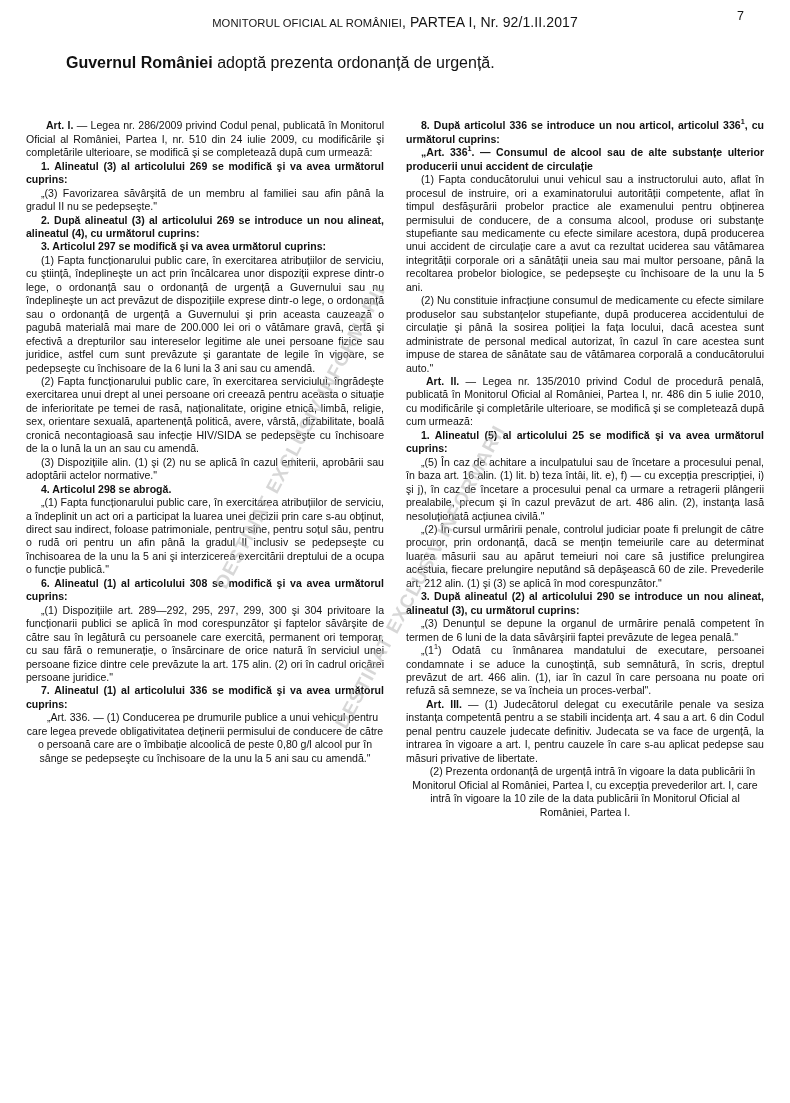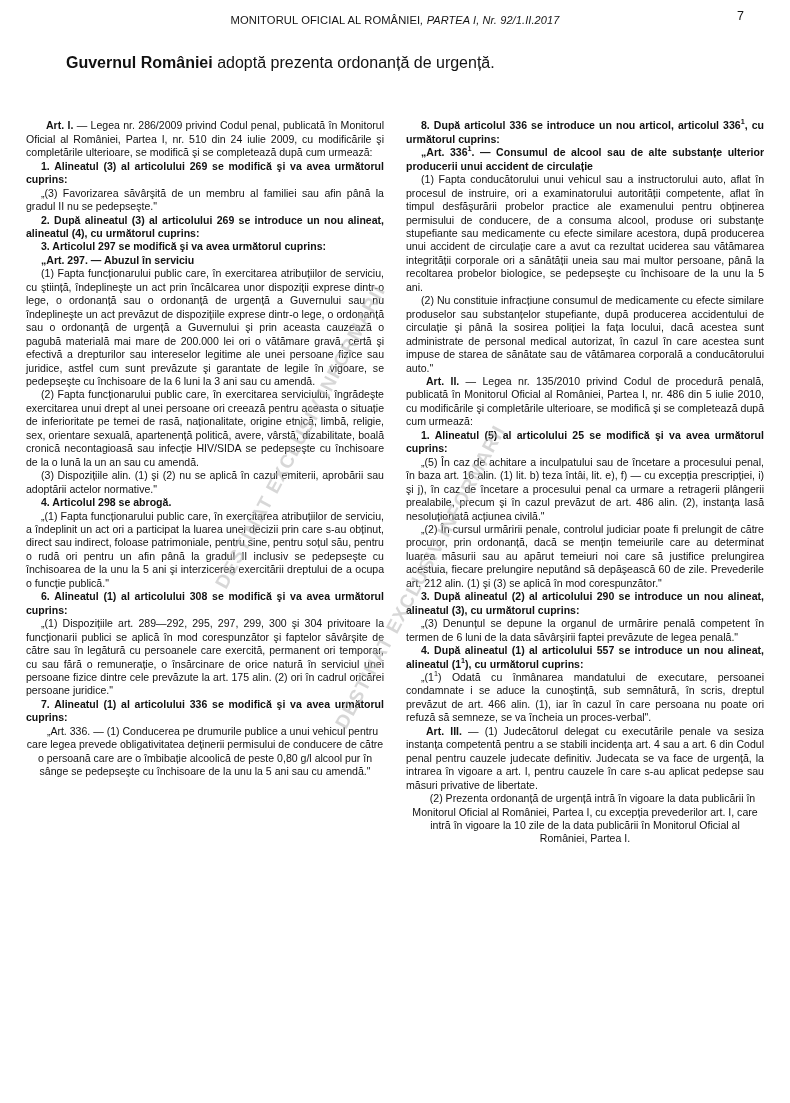--- a/index.html
+++ b/index.html
@@ -33,22 +33,21 @@
     left: 0;
     right: 0;
     top: 14px;
     text-align: center;
     font-size: 11.2px;
     letter-spacing: 0.1px;
     white-space: nowrap;
     color: #141414;
   }
   .header-title .small {
-    font-size: 11px;
-    font-style: italic;
+    font-size: 14px;
   }
   .page-number {
     position: absolute;
     right: 24px;
     top: 9px;
     font-size: 12.5px;
     color: #141414;
   }
 
   
@@ -132,21 +131,20 @@
   <div class="intro"><b>Guvernul României</b><span> adoptă prezenta ordonanță de urgență.</span></div>
 
   <div class="columns">
 
     <div class="col" id="left-col">
         <p class="t ind-lg"><b>Art. I.</b><span> — Legea nr. 286/2009 privind Codul penal, publicată în Monitorul Oficial al României, Partea I, nr. 510 din 24 iulie 2009, cu modificările şi completările ulterioare, se modifică şi se completează după cum urmează:</span></p>
         <p class="t"><b>1. Alineatul (3) al articolului 269 se modifică şi va avea următorul cuprins:</b></p>
         <p class="t"><span>„(3) Favorizarea săvârşită de un membru al familiei sau afin până la gradul II nu se pedepseşte."</span></p>
         <p class="t"><b>2. După alineatul (3) al articolului 269 se introduce un nou alineat, alineatul (4), cu următorul cuprins:</b></p>
         <p class="t"><b>3. Articolul 297 se modifică şi va avea următorul cuprins:</b></p>
-        <p class="t"><b>„Art. 297. — Abuzul în serviciu</b></p>
         <p class="t"><span>(1) Fapta funcționarului public care, în exercitarea atribuțiilor de serviciu, cu ştiință, îndeplineşte un act prin încălcarea unor dispoziții exprese dintr-o lege, o ordonanță sau o ordonanță de urgență a Guvernului sau nu îndeplineşte un act prevăzut de dispozițiile exprese dintr-o lege, o ordonanță sau o ordonanță de urgență a Guvernului şi prin aceasta cauzează o pagubă materială mai mare de 200.000 lei ori o vătămare gravă, certă şi efectivă a drepturilor sau intereselor legitime ale unei persoane fizice sau juridice, astfel cum sunt prevăzute şi garantate de legile în vigoare, se pedepseşte cu închisoare de la 6 luni la 3 ani sau cu amendă.</span></p>
         <p class="t"><span>(2) Fapta funcționarului public care, în exercitarea serviciului, îngrădeşte exercitarea unui drept al unei persoane ori creează pentru aceasta o situație de inferioritate pe temei de rasă, naționalitate, origine etnică, limbă, religie, sex, orientare sexuală, apartenență politică, avere, vârstă, dizabilitate, boală cronică necontagioasă sau infecție HIV/SIDA se pedepseşte cu închisoare de la o lună la un an sau cu amendă.</span></p>
         <p class="t"><span>(3) Dispozițiile alin. (1) şi (2) nu se aplică în cazul emiterii, aprobării sau adoptării actelor normative."</span></p>
         <p class="t"><b>4. Articolul 298 se abrogă.</b></p>
         <p class="t"><span>„(1) Fapta funcționarului public care, în exercitarea atribuțiilor de serviciu, a îndeplinit un act ori a participat la luarea unei decizii prin care s-au obținut, direct sau indirect, foloase patrimoniale, pentru sine, pentru soțul său, pentru o rudă ori pentru un afin până la gradul II inclusiv se pedepseşte cu închisoarea de la unu la 5 ani şi interzicerea exercitării dreptului de a ocupa o funcție publică."</span></p>
         <p class="t"><b>6. Alineatul (1) al articolului 308 se modifică şi va avea următorul cuprins:</b></p>
         <p class="t"><span>„(1) Dispozițiile art. 289—292, 295, 297, 299, 300 şi 304 privitoare la funcționarii publici se aplică în mod corespunzător şi faptelor săvârşite de către sau în legătură cu persoanele care exercită, permanent ori temporar, cu sau fără o remunerație, o însărcinare de orice natură în serviciul unei persoane fizice dintre cele prevăzute la art. 175 alin. (2) ori în cadrul oricărei persoane juridice."</span></p>
         <p class="t"><b>7. Alineatul (1) al articolului 336 se modifică şi va avea următorul cuprins:</b></p>
         <p class="t last"><span>„Art. 336. — (1) Conducerea pe drumurile publice a unui vehicul pentru care legea prevede obligativitatea deținerii permisului de conducere de către o persoană care are o îmbibație alcoolică de peste 0,80 g/l alcool pur în sânge se pedepseşte cu închisoare de la unu la 5 ani sau cu amendă."</span></p>
       </div>
@@ -155,20 +153,19 @@
         <p class="t"><b>8. După articolul 336 se introduce un nou articol, articolul 336</b><sup style="font-weight: bold;">1</sup><b>, cu următorul cuprins:</b></p>
         <p class="t"><b>„Art. 336</b><sup style="font-weight: bold;">1</sup><b>. — Consumul de alcool sau de alte substanțe ulterior producerii unui accident de circulație</b></p>
         <p class="t"><span>(1) Fapta conducătorului unui vehicul sau a instructorului auto, aflat în procesul de instruire, ori a examinatorului autorității competente, aflat în timpul desfăşurării probelor practice ale examenului pentru obținerea permisului de conducere, de a consuma alcool, produse ori substanțe stupefiante sau medicamente cu efecte similare acestora, după producerea unui accident de circulație care a avut ca rezultat uciderea sau vătămarea integrității corporale ori a sănătății uneia sau mai multor persoane, până la recoltarea probelor biologice, se pedepseşte cu închisoare de la unu la 5 ani.</span></p>
         <p class="t"><span>(2) Nu constituie infracțiune consumul de medicamente cu efecte similare produselor sau substanțelor stupefiante, după producerea accidentului de circulație şi până la sosirea poliției la fața locului, dacă acestea sunt administrate de personal medical autorizat, în cazul în care acestea sunt impuse de starea de sănătate sau de vătămarea corporală a conducătorului auto."</span></p>
         <p class="t ind-lg"><b>Art. II.</b><span> — Legea nr. 135/2010 privind Codul de procedură penală, publicată în Monitorul Oficial al României, Partea I, nr. 486 din 5 iulie 2010, cu modificările şi completările ulterioare, se modifică şi se completează după cum urmează:</span></p>
         <p class="t"><b>1. Alineatul (5) al articolului 25 se modifică şi va avea următorul cuprins:</b></p>
         <p class="t"><span>„(5) În caz de achitare a inculpatului sau de încetare a procesului penal, în baza art. 16 alin. (1) lit. b) teza întâi, lit. e), f) — cu excepția prescripției, i) şi j), în caz de încetare a procesului penal ca urmare a retragerii plângerii prealabile, precum şi în cazul prevăzut de art. 486 alin. (2), instanța lasă nesoluționată acțiunea civilă."</span></p>
         <p class="t"><span>„(2) În cursul urmăririi penale, controlul judiciar poate fi prelungit de către procuror, prin ordonanță, dacă se mențin temeiurile care au determinat luarea măsurii sau au apărut temeiuri noi care să justifice prelungirea acestuia, fiecare prelungire neputând să depăşească 60 de zile. Prevederile art. 212 alin. (1) şi (3) se aplică în mod corespunzător."</span></p>
         <p class="t"><b>3. După alineatul (2) al articolului 290 se introduce un nou alineat, alineatul (3), cu următorul cuprins:</b></p>
         <p class="t"><span>„(3) Denunțul se depune la organul de urmărire penală competent în termen de 6 luni de la data săvârşirii faptei prevăzute de legea penală."</span></p>
-        <p class="t"><b>4. După alineatul (1) al articolului 557 se introduce un nou alineat, alineatul (1</b><sup style="font-weight: bold;">1</sup><b>), cu următorul cuprins:</b></p>
         <p class="t"><span>„(1</span><sup>1</sup><span>) Odată cu înmânarea mandatului de executare, persoanei condamnate i se aduce la cunoştință, sub semnătură, în scris, dreptul prevăzut de art. 466 alin. (1), iar în cazul în care persoana nu poate ori refuză să semneze, se va încheia un proces-verbal".</span></p>
         <p class="t ind-lg"><b>Art. III.</b><span> — (1) Judecătorul delegat cu executările penale va sesiza instanța competentă pentru a se stabili incidența art. 4 sau a art. 6 din Codul penal pentru cauzele judecate definitiv. Judecata se va face de urgență, la intrarea în vigoare a art. I, pentru cauzele în care s-au aplicat pedepse sau măsuri privative de libertate.</span></p>
         <p class="t last"><span>(2) Prezenta ordonanță de urgență intră în vigoare la data publicării în Monitorul Oficial al României, Partea I, cu excepția prevederilor art. I, care intră în vigoare la 10 zile de la data publicării în Monitorul Oficial al României, Partea I.</span></p>
       </div>
 
   </div>
 </div>
 
 </body></html>

